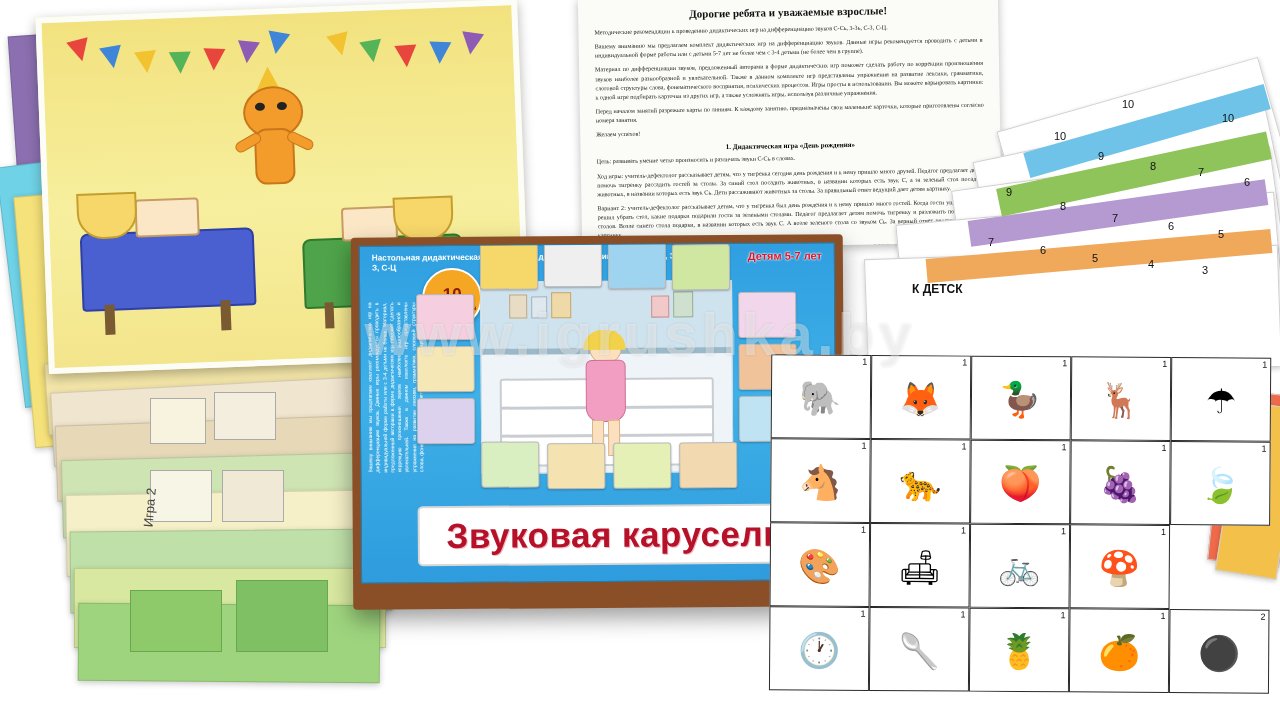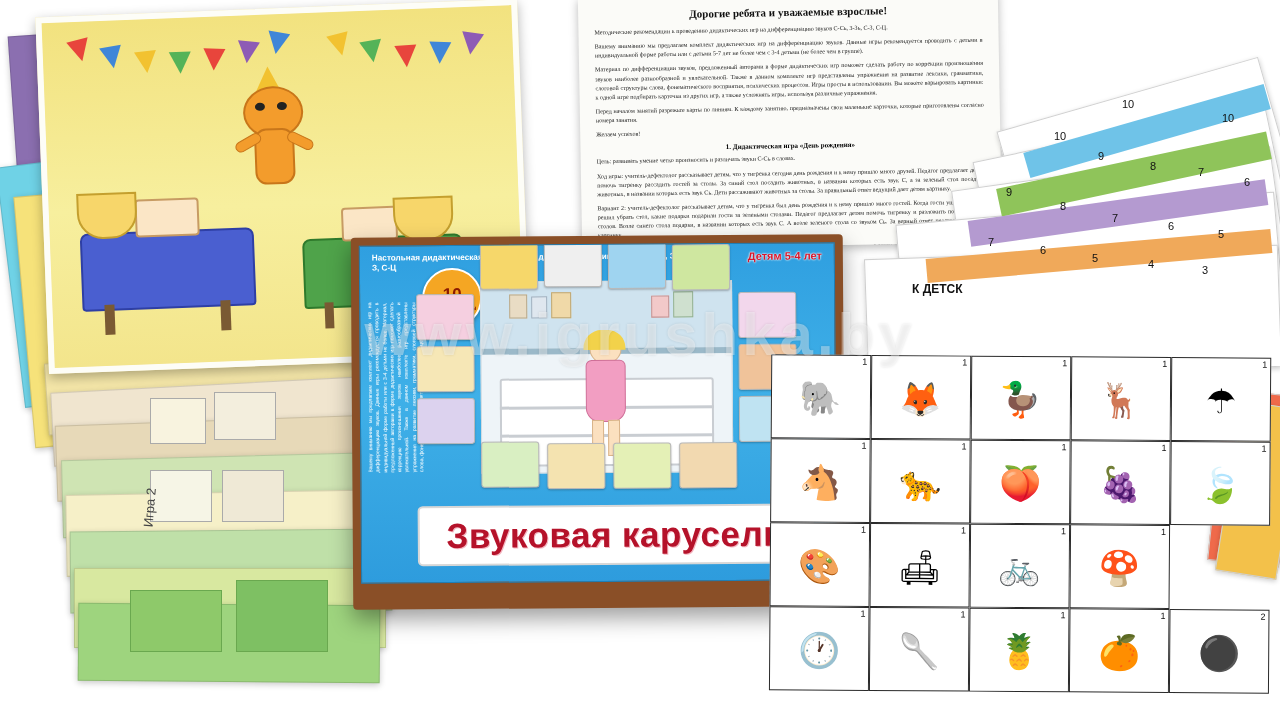--- a/index.html
+++ b/index.html
@@ -351,21 +351,21 @@
   <div class="num-cell" style="left:1202px;top:264px;">3</div>
   <div class="num-cell" style="left:912px;top:282px;font-weight:bold;font-size:12px;">К ДЕТСК</div>
 
   <div class="abs lotto-strip" style="left:1216px;top:392px;width:70px;height:170px;transform:rotate(6deg);background:#ef6a4a;"></div>
   <div class="abs lotto-strip" style="left:1228px;top:404px;width:60px;height:170px;transform:rotate(9deg);background:#f3c14a;"></div>
 
   <div class="abs" id="box">
     <div id="box-face">
 
       <div class="box-title">Настольная дидактическая игра-лото на дифференциацию звуков С-Сь, З-Зь, С-З, С-Ц</div>
-      <div class="box-age">Детям 5-4 лет</div>
+      <div class="box-age">Детям 5-7 лет</div>
 
       <div class="badge-circle">
         <div class="n">10</div>
         <div class="t">вариантов игры</div>
       </div>
 
       <div class="side-text">Вашему вниманию мы предлагаем комплект дидактических игр на дифференциацию звуков. Данные игры рекомендуется проводить в индивидуальной форме работы или с 3-4 детьми не более. Материал, предложенный авторами в форме дидактических игр поможет сделать коррекцию произношения звуков наиболее разнообразной и увлекательной. Также в данном комплекте игр представлены упражнения на развитие лексики, грамматики, слоговой структуры слова, фонематического восприятия, психических процессов.</div>
 
       <div class="scene-panel">
         <div class="abs" style="left:0;top:0;right:0;height:66px;background:#cfe3ef;"></div>

